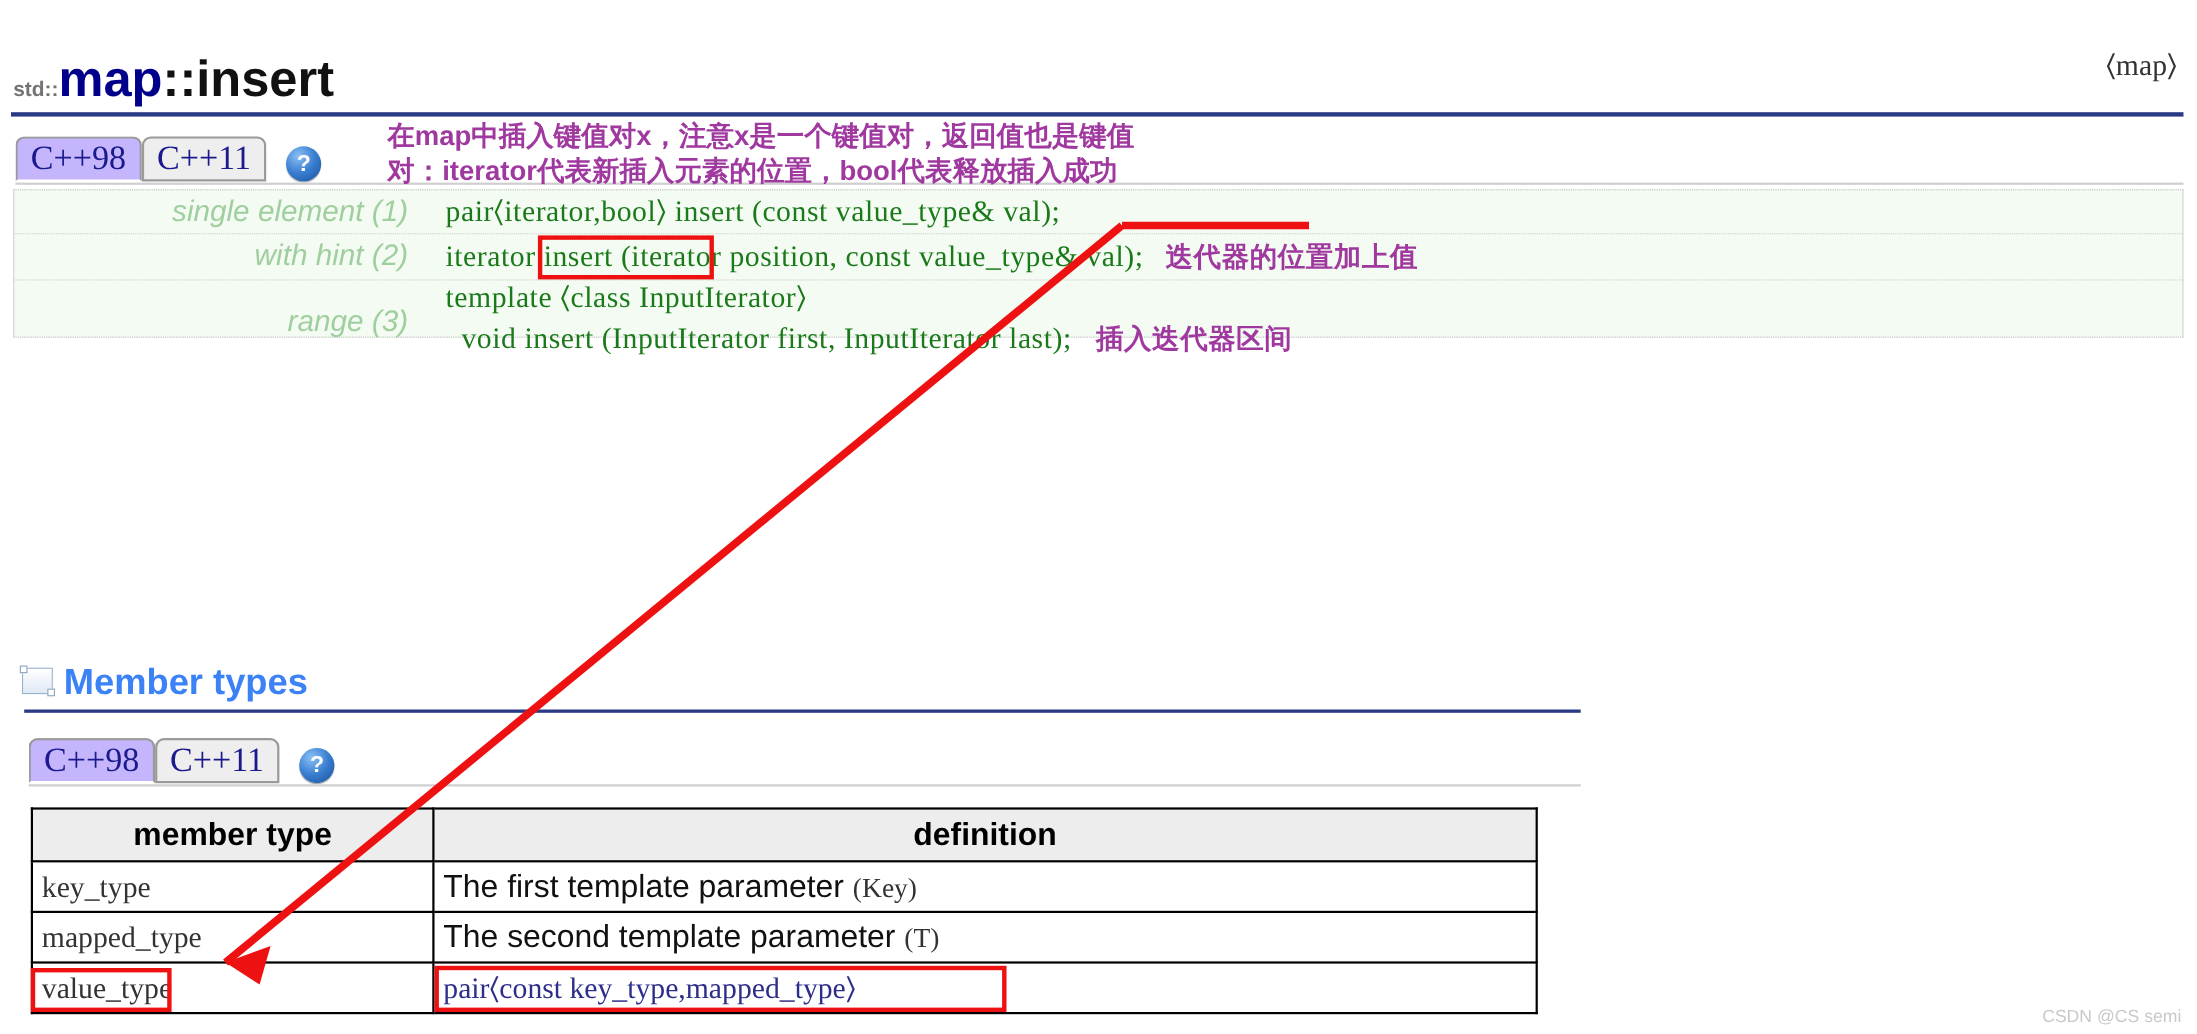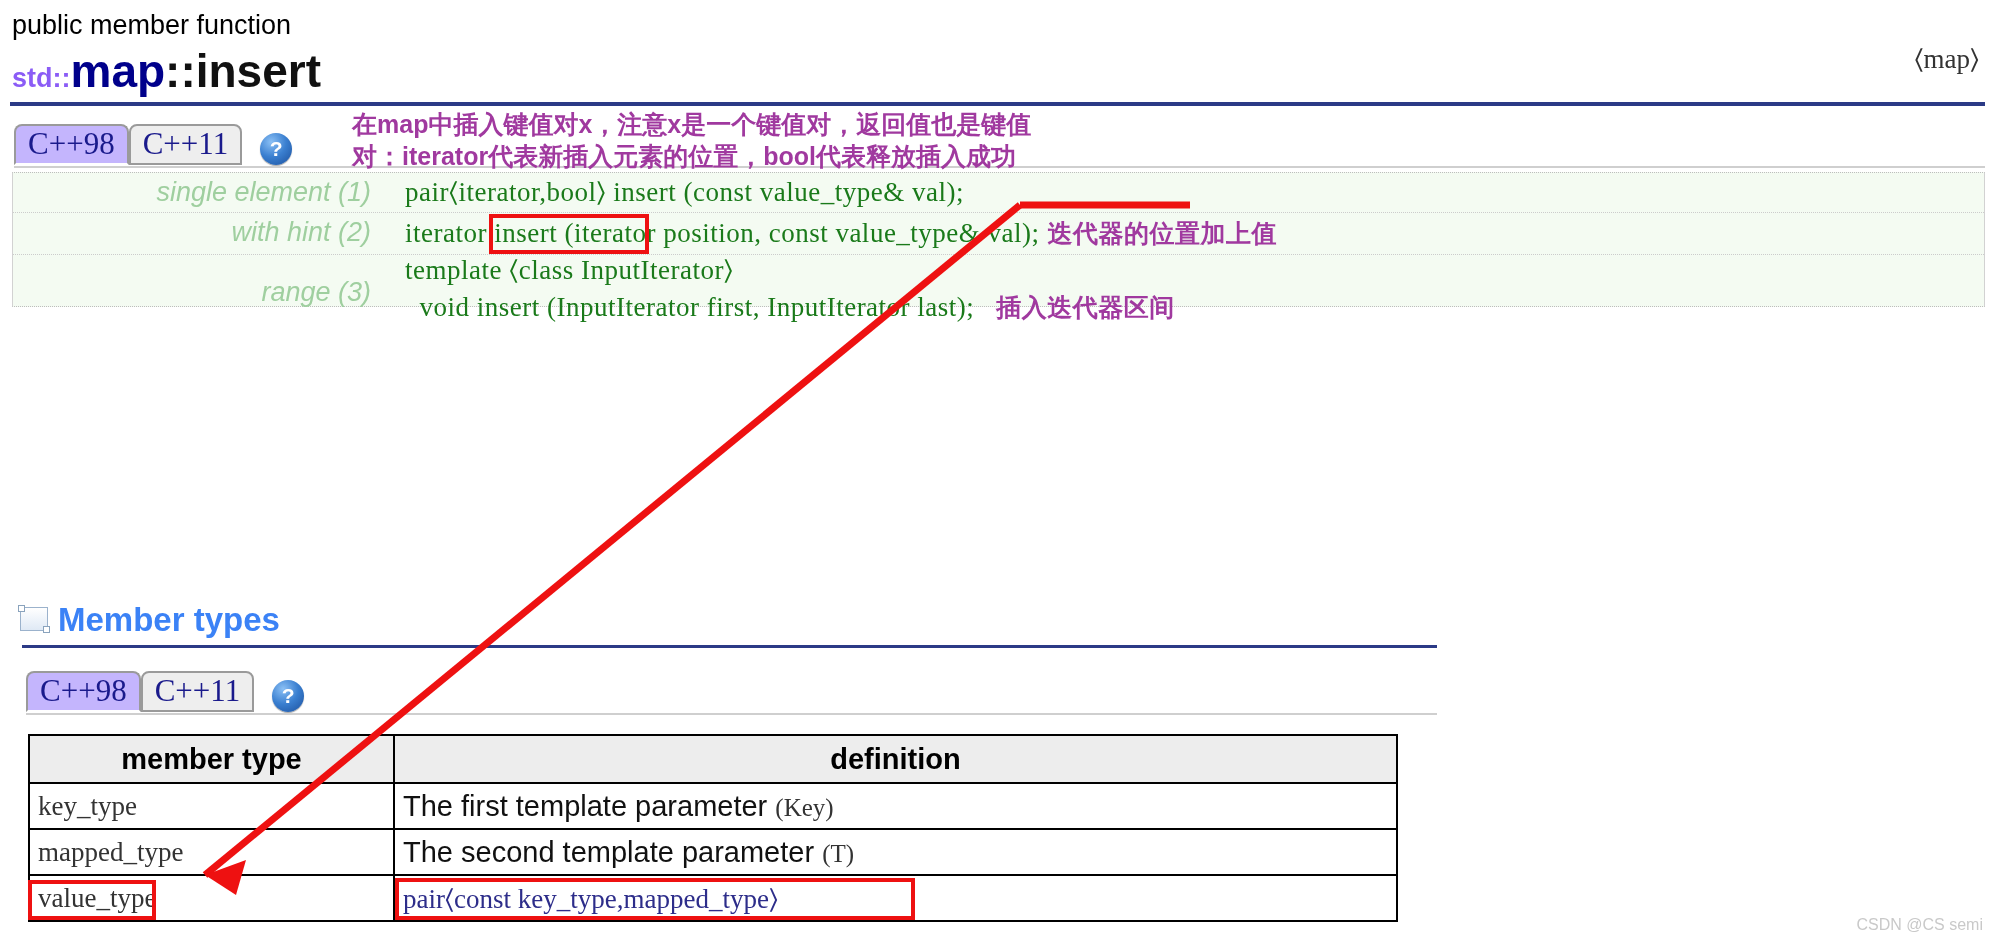--- a/index.html
+++ b/index.html
@@ -18,21 +18,21 @@
   .kind-label {
     position:absolute; left:12px; top:10px;
     font-size:27px; color:#000000; letter-spacing:0px;
     font-family:"Liberation Sans", sans-serif;
   }
   .title {
     position:absolute; left:12px; top:44px;
     white-space:nowrap;
   }
   .title .std {
-    font-size:27px; font-weight:bold; color:#8b5cf6;
+    font-size:19px; font-weight:bold; color:#737373;
     font-family:"Liberation Sans", sans-serif;
     vertical-align:baseline;
   }
   .title .cls {
     font-size:46px; font-weight:bold; color:#00008b;
     font-family:"Liberation Sans", sans-serif;
   }
   .title .sep {
     font-size:46px; font-weight:bold; color:#111111;
     font-family:"Liberation Sans", sans-serif;
@@ -212,21 +212,20 @@
     position:absolute; right:14px; bottom:6px;
     font-family:"Liberation Sans", sans-serif;
     font-size:16px; color:#c9c9c9;margin-left:16px;
   }
 </style>
 </head>
 <body>
 
 <div id="page">
 
-  <div class="kind-label">public member function</div>
 
   <div class="title">
     <span class="std">std::</span><span class="cls">map</span><span class="sep">::</span><span class="fn">insert</span>
   </div>
 
   <div class="header-include">〈map〉</div>
 
   <div class="hr-blue" style="top:102px;"></div>
 
   <div class="tabstrip" style="left:14px; top:112px;">
@@ -241,21 +240,21 @@
 
   <div class="proto-box">
 
     <div class="proto-row" style="height:40px;">
       <div class="proto-label" style="top:4px;">single element (1)</div>
       <div class="proto-code" style="top:4px;"><span>pair〈iterator,bool〉</span><span> insert (const value_type&amp; val);</span></div>
     </div>
 
     <div class="proto-row" style="height:42px;">
       <div class="proto-label" style="top:4px;">with hint (2)</div>
-      <div class="proto-code" style="top:4px;"><span>iterator insert (iterator position, const value_type&amp; val);</span><span class="cn-note" style="margin-left:8px;">迭代器的位置加上值</span></div>
+      <div class="proto-code" style="top:4px;"><span>iterator insert (iterator position, const value_type&amp; val);</span><span class="cn-note" style="margin-left:20px;">迭代器的位置加上值</span></div>
     </div>
 
     <div class="proto-row" style="height:51px;">
       <div class="proto-label" style="top:22px;">range (3)</div>
       <div class="proto-code" style="top:0px;"><span>template 〈class InputIterator〉</span></div>
       <div class="proto-code" style="top:36px;"><span>  void insert (InputIterator first, InputIterator last);</span><span class="cn-note" style="margin-left:22px;">插入迭代器区间</span></div>
     </div>
 
   </div>
 

